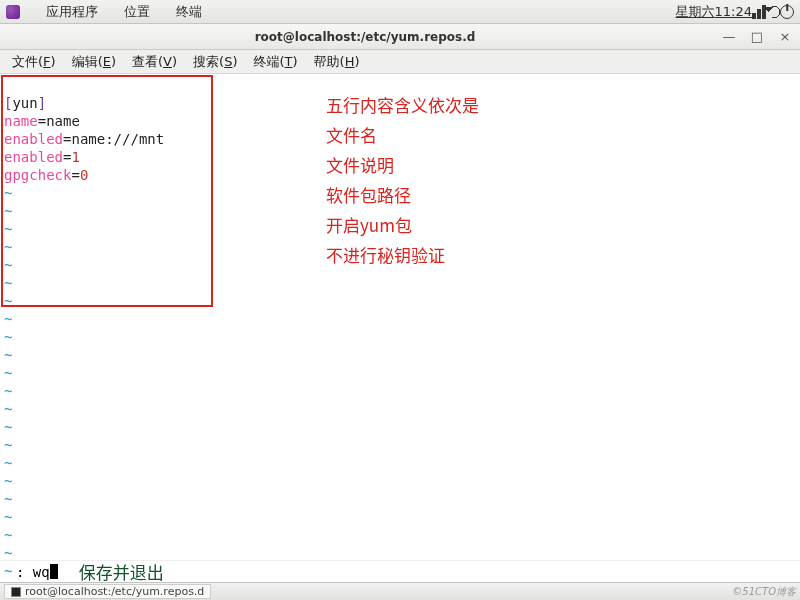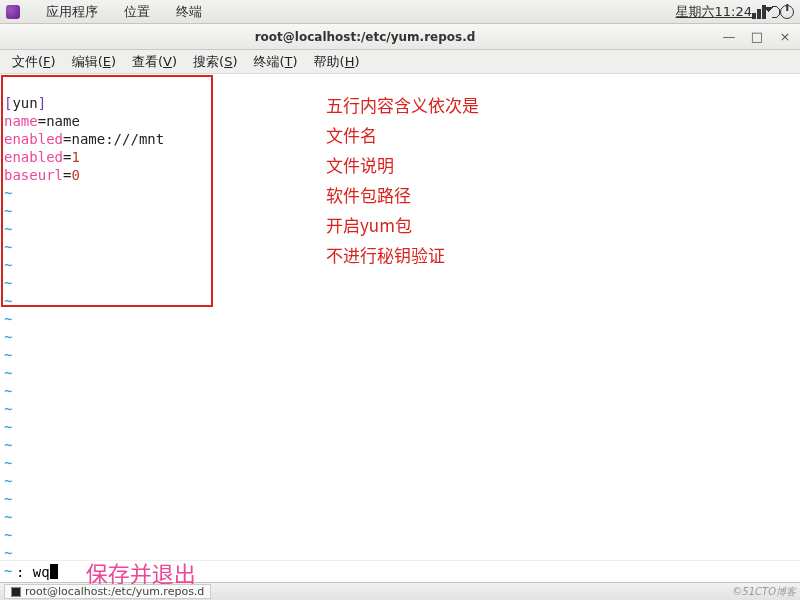--- a/index.html
+++ b/index.html
@@ -31,21 +31,21 @@
   .tok-bracket { color:#6a3db3; }
   .tok-key { color:#ec4899; }
   .tok-eq { color:#222; }
   .tok-val { color:#222; }
   .tok-num { color:#c0392b; }
   .tilde { color:#2a9ed8; }
   .redbox { position:absolute; left:1px; top:1px; width:212px; height:232px; border:2px solid #d8241f; pointer-events:none; }
   .annot { position:absolute; left:326px; top:16px; color:#d8241f; font-family:"Noto Sans CJK SC","Microsoft YaHei",sans-serif; font-size:17px; line-height:30px; }
   .statusline { height:22px; background:#fff; display:flex; align-items:center; font-family:"DejaVu Sans Mono",monospace; font-size:14px; padding-left:16px; border-top:1px solid #eee;}
   .cmd-cursor { display:inline-block; width:8px; height:15px; background:#000; vertical-align:text-bottom; }
-  .save-annot { color:#ec4899; font-family:"Noto Sans CJK SC","Microsoft YaHei",sans-serif; font-size:22px; margin-left:28px; }
+  .save-annot { color:#14532d; font-family:"Noto Sans CJK SC","Microsoft YaHei",sans-serif; font-size:17px; margin-left:21px; }
   .taskbar { height:18px; background:linear-gradient(#f1f1ef,#e2e2e0); border-top:1px solid #c4c4c2; display:flex; align-items:center; font-size:11px; color:#444; padding:0 4px;}
   .task-item { display:flex; align-items:center; gap:4px; background:#f9f9f7; border:1px solid #ccc; padding:0 6px; height:15px;}
   .task-term-icon { width:10px;height:10px;background:#222;border:1px solid #888;}
   .watermark { margin-left:auto; color:#9a9a9a; font-size:10px;font-style:italic;}
 </style>
 </head>
 <body>
 
 <div class="panel-bar">
   <div class="panel-left">
@@ -80,21 +80,21 @@
   <span class="menu-item"><span>终端(</span><span class="underline">T</span><span>)</span></span>
   <span class="menu-item"><span>帮助(</span><span class="underline">H</span><span>)</span></span>
 </div>
 
 <div class="editor">
   <div class="code">
 <span class="tok-bracket">[</span><span class="tok-val">yun</span><span class="tok-bracket">]</span>
 <span class="tok-key">name</span><span class="tok-eq">=</span><span class="tok-val">name</span>
 <span class="tok-key">enabled</span><span class="tok-eq">=</span><span class="tok-val">name:///mnt</span>
 <span class="tok-key">enabled</span><span class="tok-eq">=</span><span class="tok-num">1</span>
-<span class="tok-key">baseurl</span><span class="tok-eq">=</span><span class="tok-num">0</span>
+<span class="tok-key">gpgcheck</span><span class="tok-eq">=</span><span class="tok-num">0</span>
 <span class="tilde">~</span>
 <span class="tilde">~</span>
 <span class="tilde">~</span>
 <span class="tilde">~</span>
 <span class="tilde">~</span>
 <span class="tilde">~</span>
 <span class="tilde">~</span>
 <span class="tilde">~</span>
 <span class="tilde">~</span>
 <span class="tilde">~</span>

